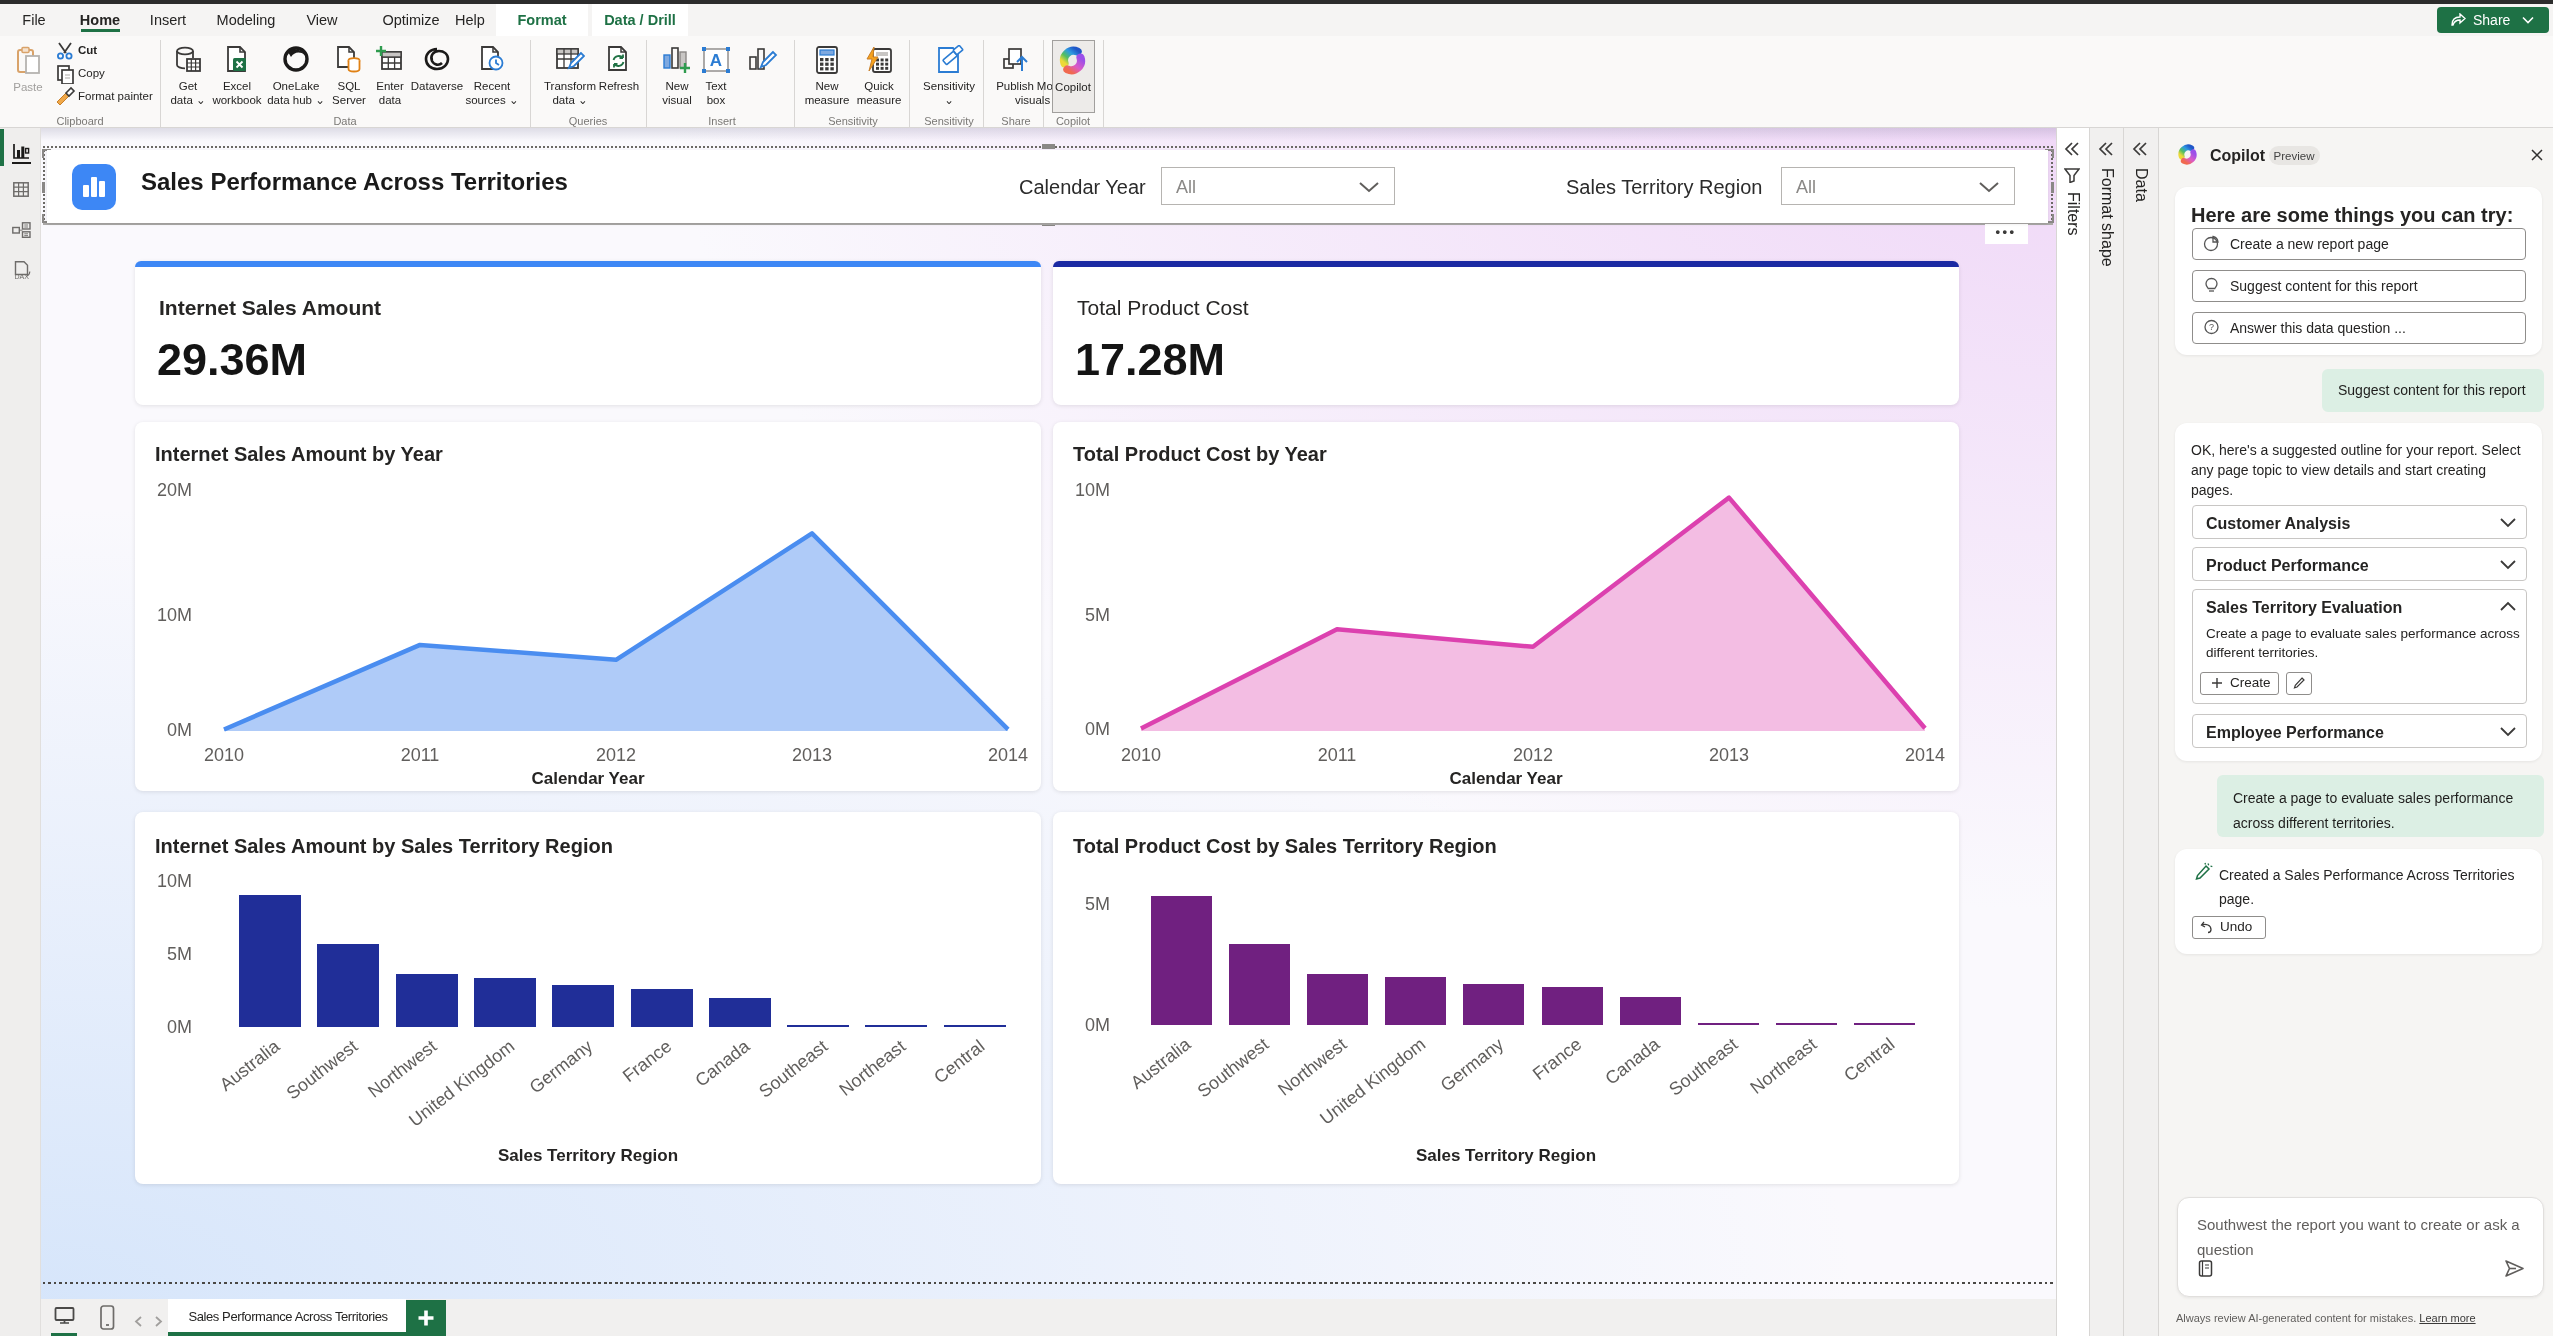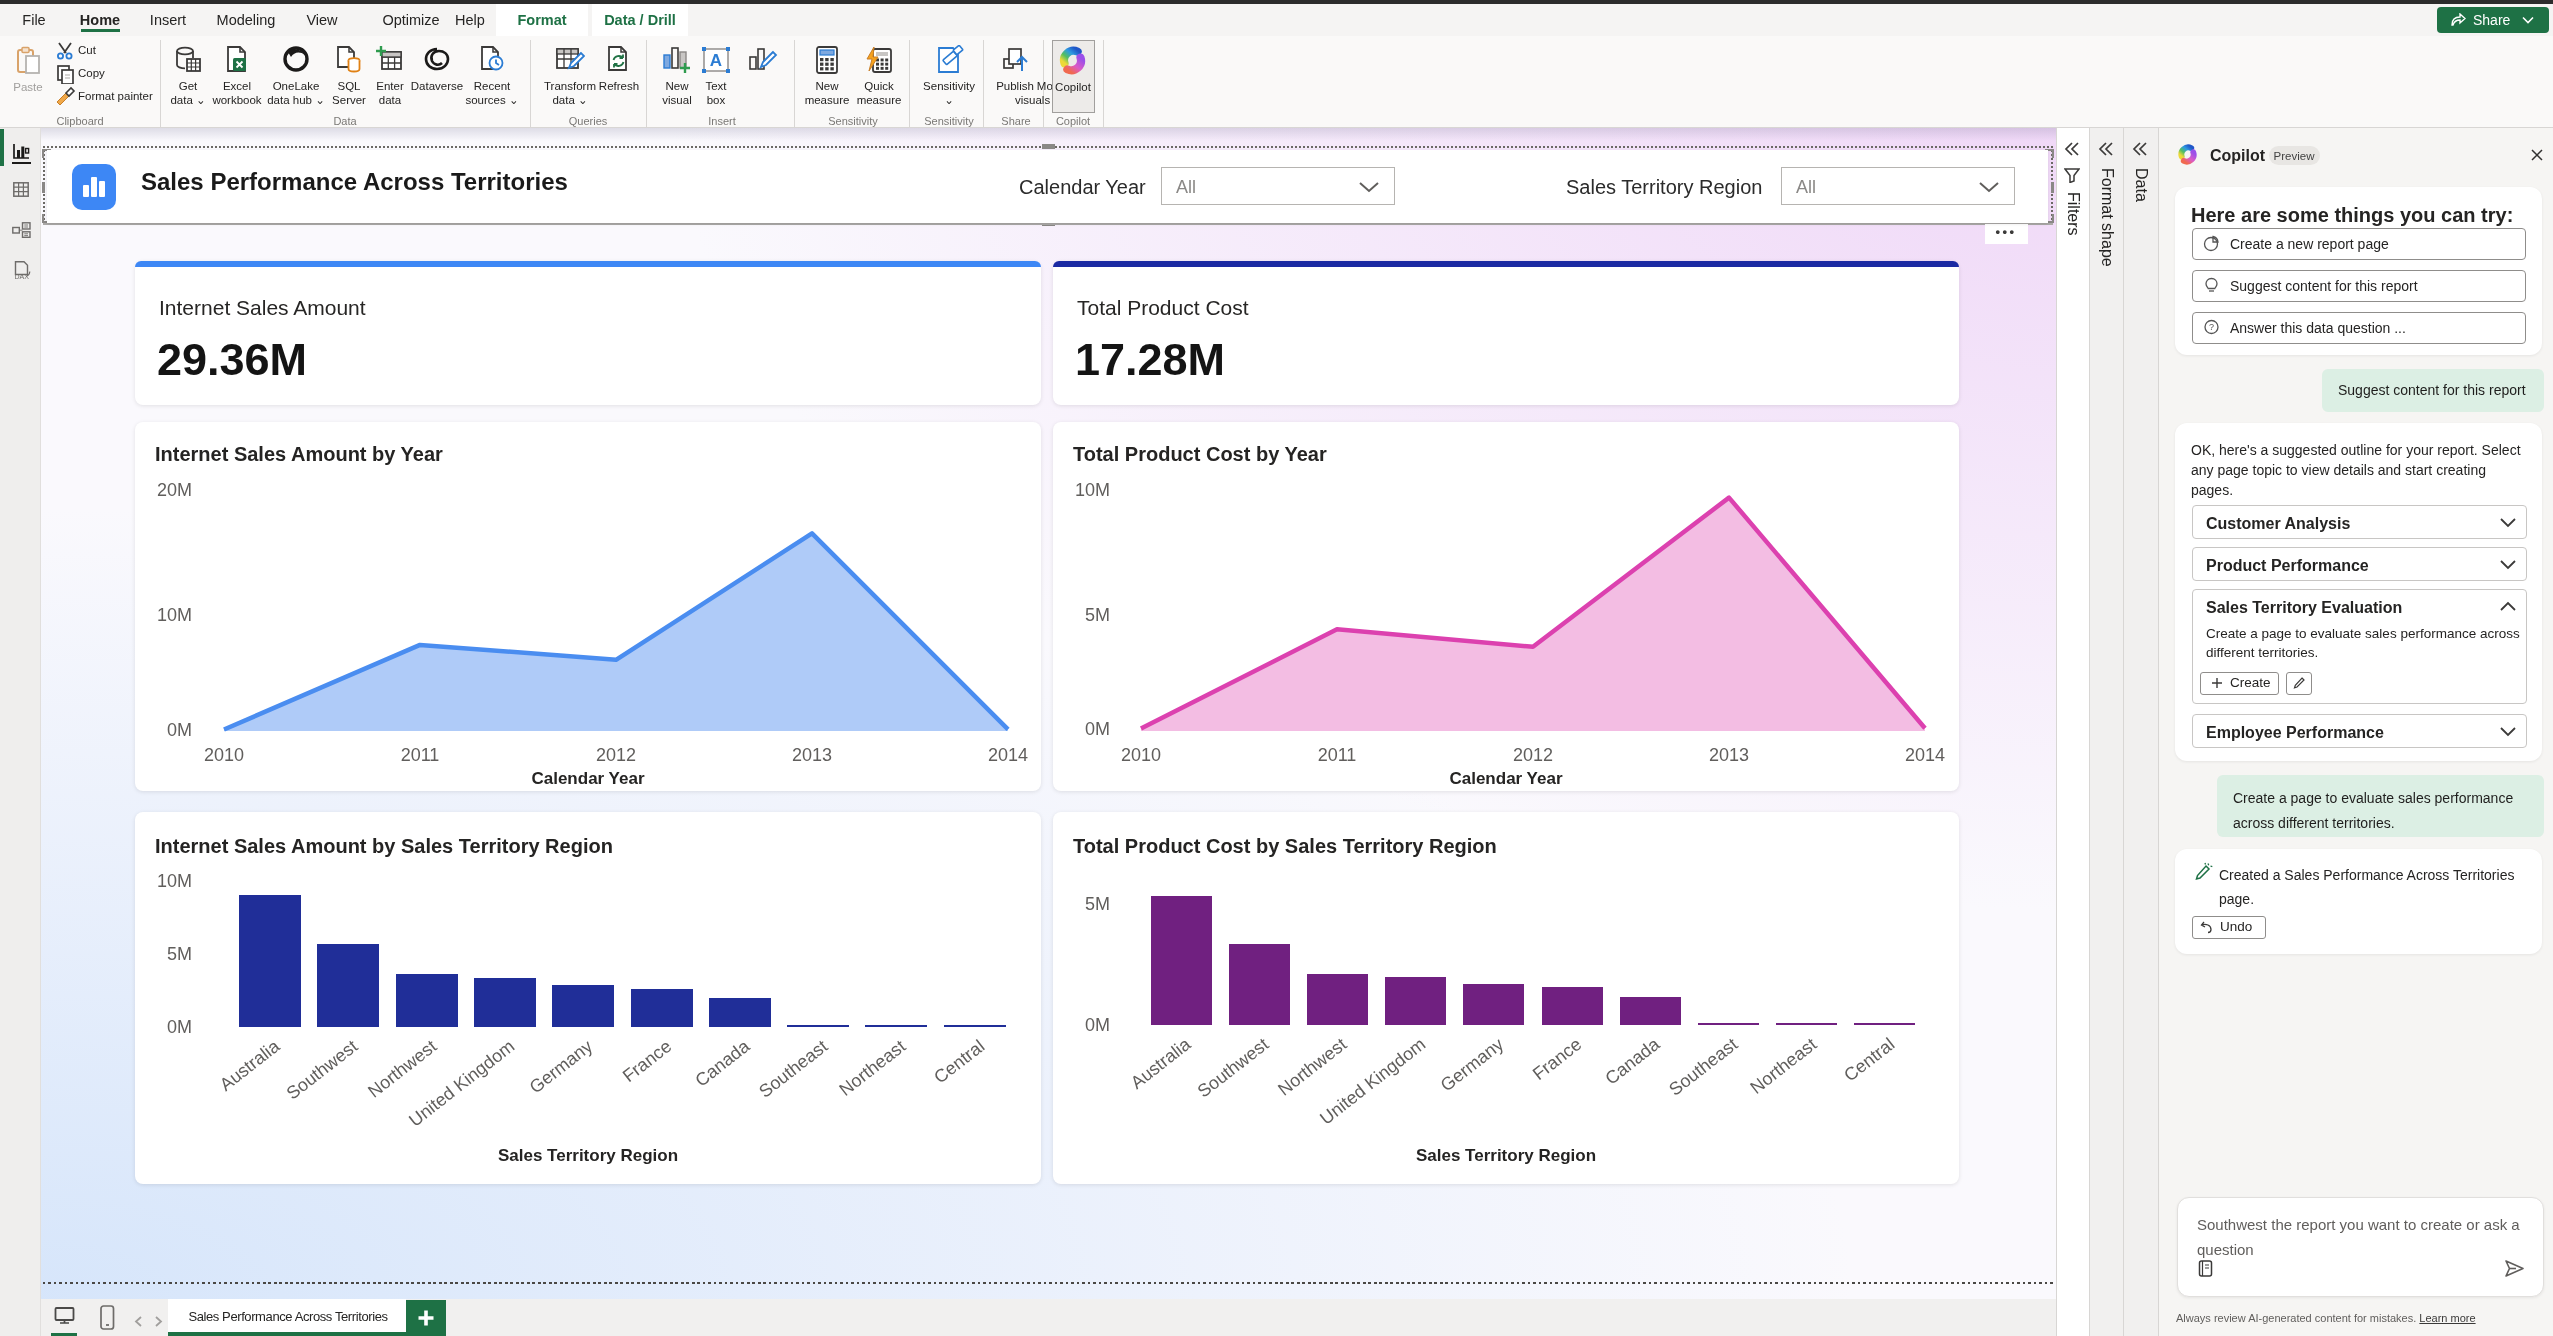--- a/index.html
+++ b/index.html
@@ -46,21 +46,21 @@
     <rect x="5" y="4" width="15" height="22" rx="2" fill="none" stroke="#D9A36A" stroke-width="2"></rect>
     <rect x="9" y="1.5" width="7" height="5" rx="1" fill="#F5E3D0" stroke="#D9A36A" stroke-width="1.5"></rect>
     <rect x="13" y="10" width="13" height="17" fill="#fff" stroke="#B5B3B0" stroke-width="1.8"></rect>
   </svg>
 <div style="position:absolute;left:-272px;top:81px;width:600px;text-align:center;font-size:11.5px;color:#A19F9D;font-weight:400;white-space:nowrap;line-height:1.2;">Paste</div>
 <svg style="position:absolute;left:55px;top:41px;" width="20" height="20" viewBox="0 0 20 20">
     <path d="M4 2 L11 12 M16 2 L9 12" stroke="#3B3A39" stroke-width="1.8" fill="none"></path>
     <circle cx="5.5" cy="15" r="2.6" fill="none" stroke="#2B7CD3" stroke-width="1.8"></circle>
     <circle cx="14" cy="15" r="2.6" fill="none" stroke="#2B7CD3" stroke-width="1.8"></circle>
   </svg>
-<div style="position:absolute;left:78px;top:44px;font-size:11.5px;color:#252423;font-weight:400;white-space:nowrap;line-height:1.2;">Cut</div>
+<div style="position:absolute;left:78px;top:44px;font-size:11.5px;color:#252423;font-weight:700;white-space:nowrap;line-height:1.2;">Cut</div>
 <svg style="position:absolute;left:55px;top:64px;" width="20" height="20" viewBox="0 0 20 20">
     <rect x="3" y="2" width="11" height="14" fill="#fff" stroke="#3B3A39" stroke-width="1.7"></rect>
     <rect x="7" y="6" width="11" height="14" fill="#fff" stroke="#3B3A39" stroke-width="1.7"></rect>
     <path d="M10 11 H15 M10 14 H15" stroke="#C8C6C4" stroke-width="1.3"></path>
   </svg>
 <div style="position:absolute;left:78px;top:67px;font-size:11.5px;color:#252423;font-weight:400;white-space:nowrap;line-height:1.2;">Copy</div>
 <svg style="position:absolute;left:54px;top:86px;" width="22" height="22" viewBox="0 0 22 22">
     <path d="M3 16 L12 7 L15 10 L6 19 Z" fill="#F0A849" stroke="#C87F28" stroke-width="1"></path>
     <path d="M12 7 L17 2 L20 5 L15 10 Z" fill="#fff" stroke="#3B3A39" stroke-width="1.6"></path>
   </svg>
@@ -292,21 +292,21 @@
     <path d="M2 2 L11 10 L20 2" fill="none" stroke="#605E5C" stroke-width="2"></path>
   </svg>
 <div style="position:absolute;left:1566px;top:175px;font-size:20px;color:#2B2B2B;font-weight:400;white-space:nowrap;line-height:1.2;">Sales Territory Region</div>
 <div style="position:absolute;left:1781px;top:167px;width:234px;height:38px;background:#FFF;border:1px solid #B6B4B1;"></div>
 <div style="position:absolute;left:1796px;top:177px;font-size:18px;color:#8A8886;font-weight:400;white-space:nowrap;line-height:1.2;">All</div>
 <svg style="position:absolute;left:1978px;top:181px;" width="22" height="12" viewBox="0 0 22 12">
     <path d="M2 2 L11 10 L20 2" fill="none" stroke="#605E5C" stroke-width="2"></path>
   </svg>
 <div style="position:absolute;left:135px;top:261px;width:906px;height:144px;background:#FFF;border-radius:8px;box-shadow:0 1px 4px rgba(0,0,0,0.10);"></div>
 <div style="position:absolute;left:135px;top:261px;width:906px;height:6px;background:#3D87F5;border-radius:8px 8px 0 0;"></div>
-<div style="position:absolute;left:159px;top:295px;font-size:21px;color:#272625;font-weight:400;white-space:nowrap;line-height:1.2;">Internet Sales Amount</div>
+<div style="position:absolute;left:159px;top:295px;font-size:21px;color:#272625;font-weight:700;white-space:nowrap;line-height:1.2;">Internet Sales Amount</div>
 <div style="position:absolute;left:157px;top:333px;font-size:45px;color:#141414;font-weight:700;white-space:nowrap;line-height:1.2;">29.36M</div>
 <div style="position:absolute;left:1053px;top:261px;width:906px;height:144px;background:#FFF;border-radius:8px;box-shadow:0 1px 4px rgba(0,0,0,0.10);"></div>
 <div style="position:absolute;left:1053px;top:261px;width:906px;height:6px;background:#1B2AA3;border-radius:8px 8px 0 0;"></div>
 <div style="position:absolute;left:1077px;top:295px;font-size:21px;color:#272625;font-weight:400;white-space:nowrap;line-height:1.2;">Total Product Cost</div>
 <div style="position:absolute;left:1075px;top:333px;font-size:45px;color:#141414;font-weight:700;white-space:nowrap;line-height:1.2;">17.28M</div>
 <div style="position:absolute;left:135px;top:422px;width:906px;height:369px;background:#FFF;border-radius:8px;box-shadow:0 1px 4px rgba(0,0,0,0.10);"></div>
 <div style="position:absolute;left:155px;top:442px;font-size:20px;color:#252423;font-weight:700;white-space:nowrap;line-height:1.2;">Internet Sales Amount by Year</div>
 <div style="position:absolute;left:-108px;top:480px;width:300px;text-align:right;font-size:18px;color:#605E5C;font-weight:400;white-space:nowrap;line-height:1.2;">20M</div>
 <div style="position:absolute;left:-108px;top:605px;width:300px;text-align:right;font-size:18px;color:#605E5C;font-weight:400;white-space:nowrap;line-height:1.2;">10M</div>
 <div style="position:absolute;left:-108px;top:720px;width:300px;text-align:right;font-size:18px;color:#605E5C;font-weight:400;white-space:nowrap;line-height:1.2;">0M</div>

